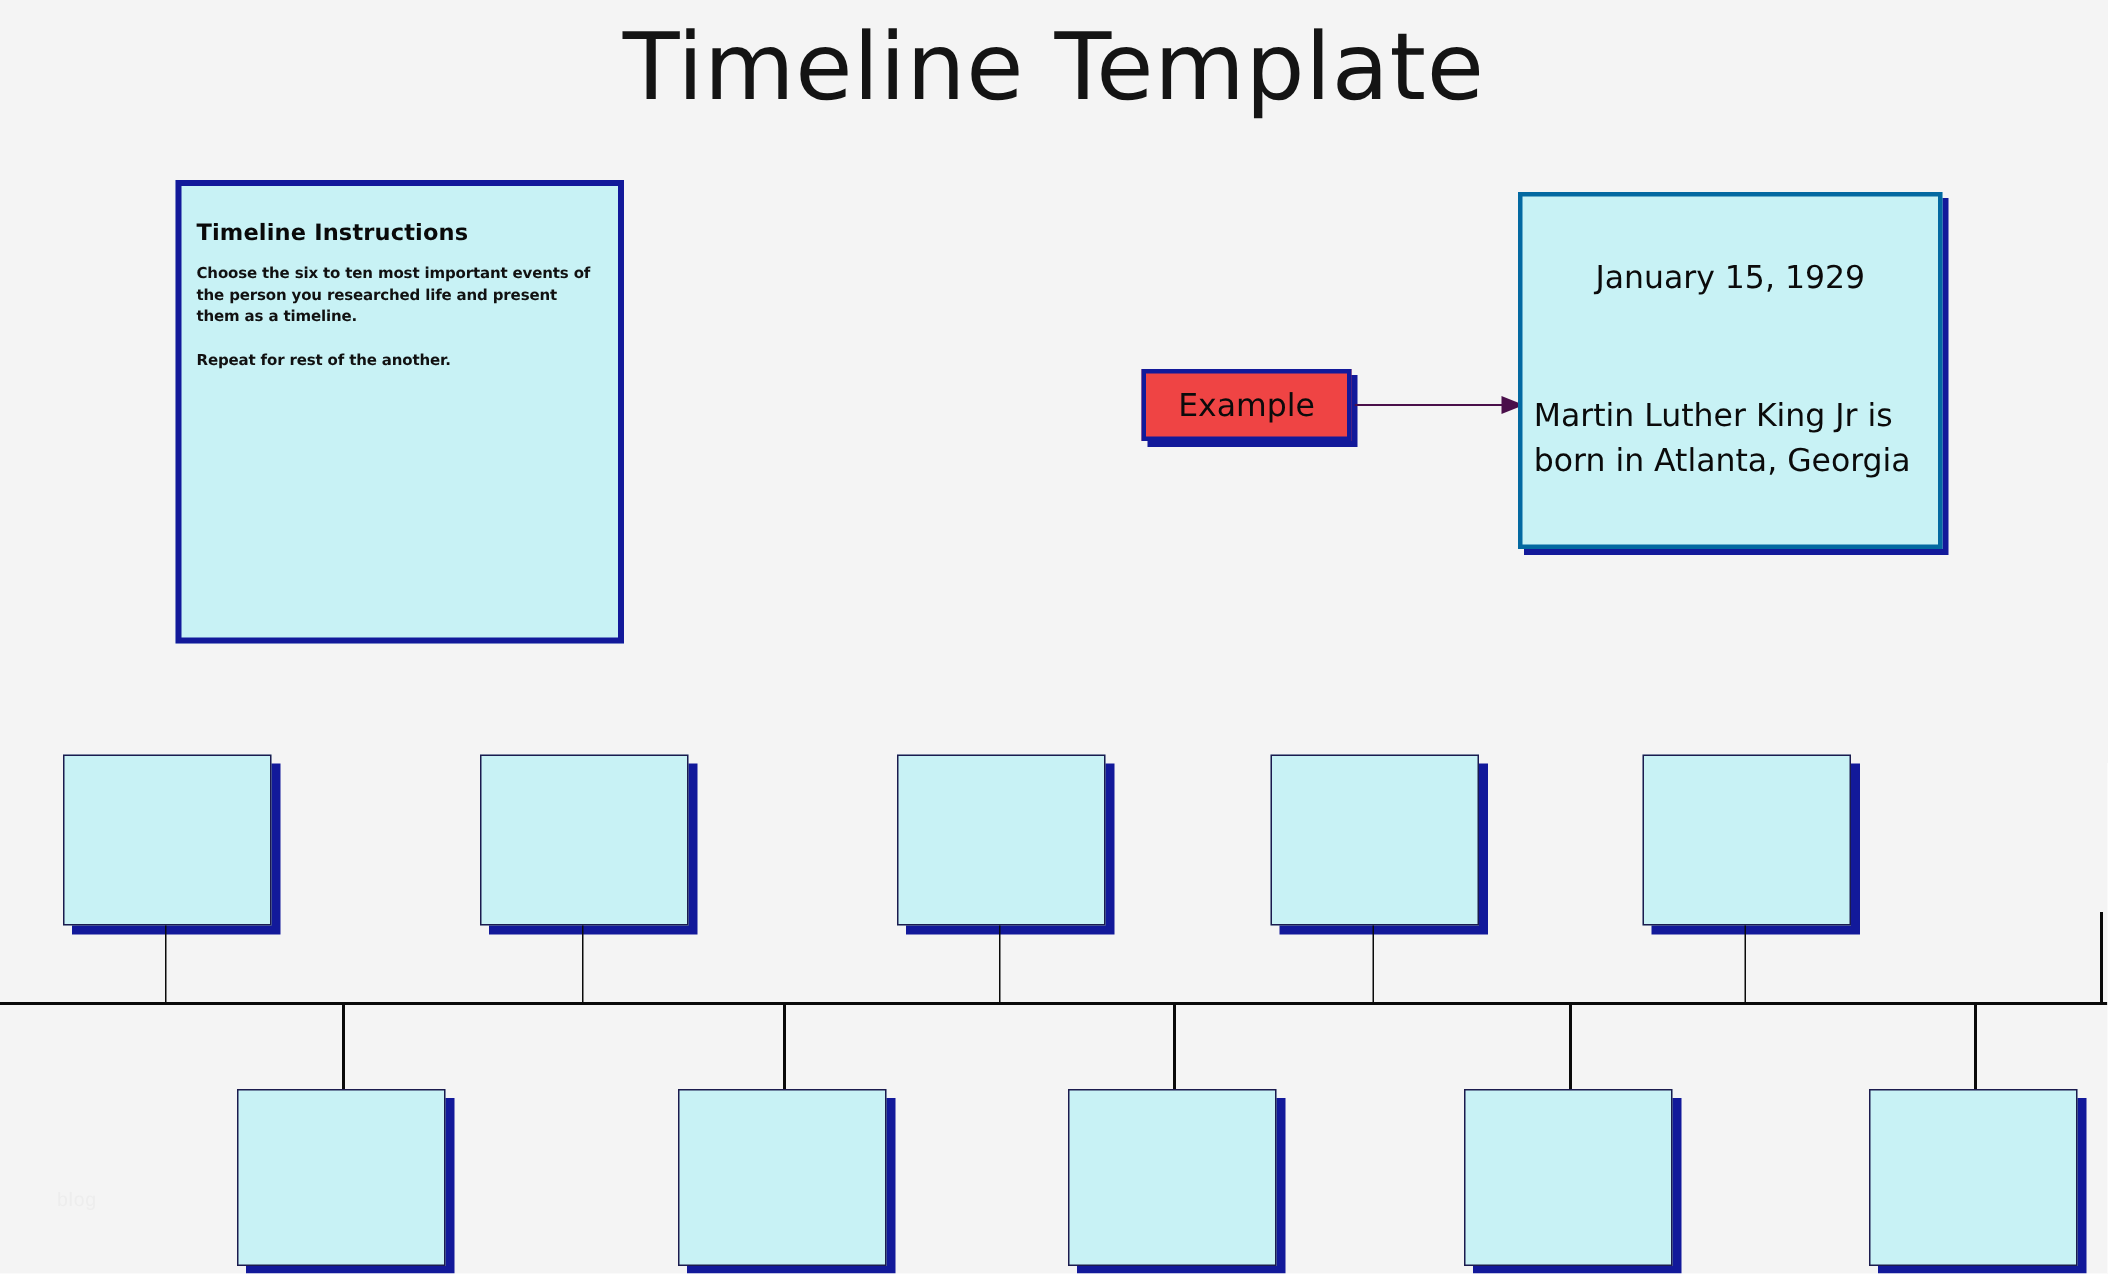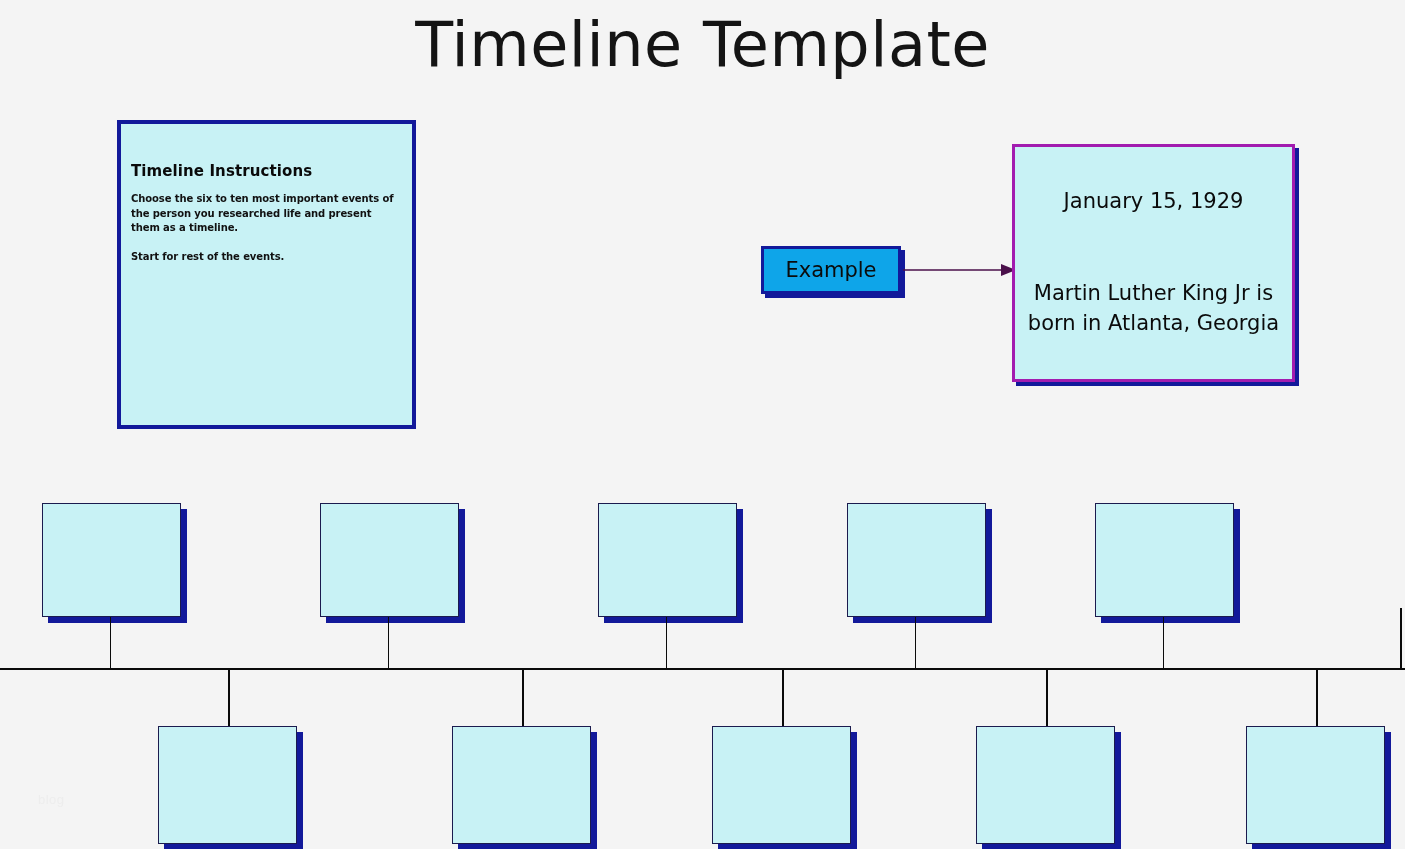--- a/index.html
+++ b/index.html
@@ -43,21 +43,21 @@
     top: 120px;
     width: 299px;
     height: 309px;
     background: #c8f2f5;
     border: 4px solid #12199a;
     box-sizing: border-box;
   }
   #instructions-inner {
     position: absolute;
     left: 10px;
-    top: 38px;
+    top: 22px;
     right: 10px;
   }
   #instructions-heading {
     font-family: "DejaVu Sans", sans-serif;
     font-size: 15px;
     font-weight: bold;
     color: #0a0a0a;
     margin: 0 0 12px 0;
     letter-spacing: 0.1px;
   }
@@ -72,21 +72,21 @@
     max-width: 268px;
   }
 
   
   #example-label-box {
     position: absolute;
     left: 761px;
     top: 246px;
     width: 140px;
     height: 48px;
-    background: #0ea5e9;
+    background: #ef4444;
     border: 3px solid #12199a;
     box-sizing: border-box;
     box-shadow: 4px 4px 0 0 #12199a;
   }
   #example-label-text {
     position: absolute;
     left: 0;
     top: 0;
     width: 100%;
     height: 100%;
@@ -105,46 +105,46 @@
     left: 903px;
     top: 258px;
     width: 115px;
     height: 24px;
   }
 
   
   #example-content-box {
     position: absolute;
     left: 1012px;
-    top: 144px;
+    top: 128px;
     width: 283px;
     height: 238px;
     background: #c8f2f5;
-    border: 3px solid #a21caf;
+    border: 3px solid #0369a1;
     box-sizing: border-box;
     box-shadow: 4px 4px 0 0 #12199a;
     display: flex;
     flex-direction: column;
     align-items: center;
     justify-content: center;
   }
   #example-date {
     font-family: "DejaVu Sans", sans-serif;
     font-size: 21px;
     font-weight: 400;
     color: #0b0b0b;
     text-align: center;
     margin-bottom: 26px;
   }
   #example-event {
     font-family: "DejaVu Sans", sans-serif;
     font-size: 21px;
     font-weight: 400;
     color: #0b0b0b;
-    text-align: center;
+    text-align: left;
     line-height: 30px;
     max-width: 262px;
     margin-top: 39px;
   }
 
   
   #timeline-axis {
     position: absolute;
     left: 0;
     top: 668px;
@@ -198,21 +198,21 @@
 <body>
 
 <div id="canvas">
 
   <div id="page-title">Timeline Template</div>
 
   <div id="instructions-box">
     <div id="instructions-inner">
       <div id="instructions-heading">Timeline Instructions</div>
       <p class="instructions-para">Choose the six to ten most important events of the person you researched life and present them as a timeline.</p>
-      <p class="instructions-para">Start for rest of the events.</p>
+      <p class="instructions-para">Repeat for rest of the another.</p>
     </div>
   </div>
 
   <div id="example-label-box">
     <div id="example-label-text">Example</div>
   </div>
 
   <svg id="example-arrow" viewBox="0 0 115 24" width="115" height="24">
     <line x1="0" y1="12" x2="100" y2="12" stroke="#4a0f4a" stroke-width="1.4"></line>
     <polygon points="98,6 113,12 98,18" fill="#4a0f4a"></polygon>

